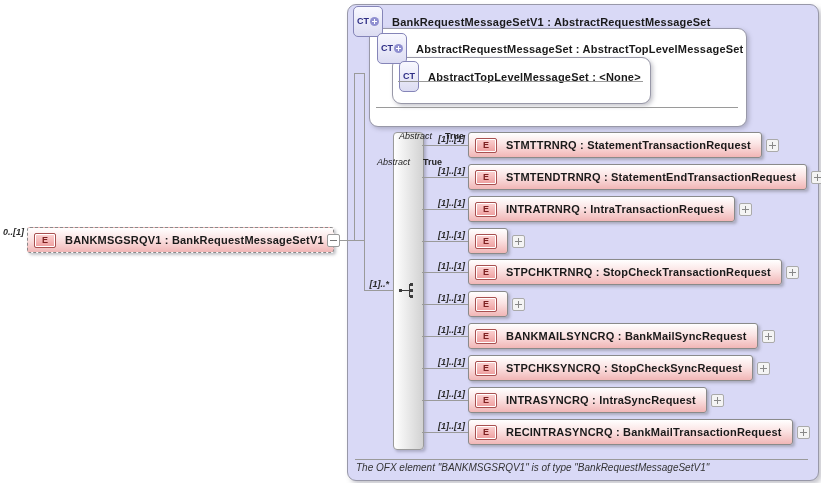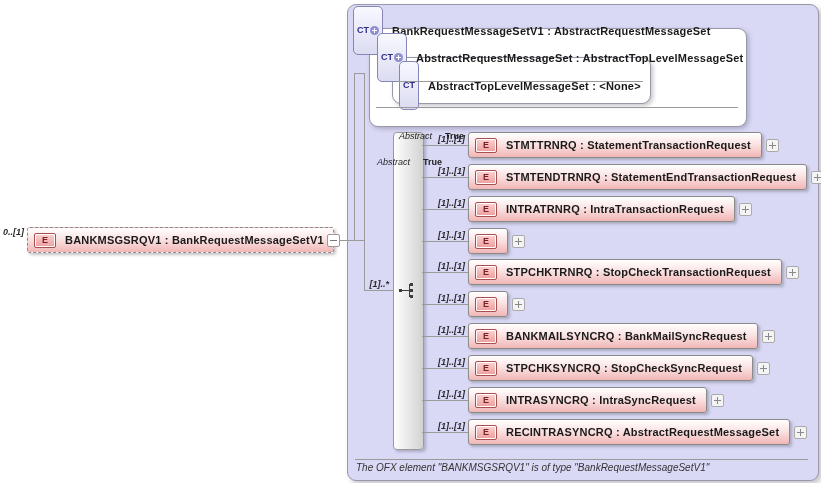--- a/index.html
+++ b/index.html
@@ -16,21 +16,21 @@
   
   .whitebox{background:#ffffff;border:1px solid #9898a8;border-radius:9px;
             box-shadow:2px 2px 4px rgba(90,90,110,.35);z-index:3;}
   .box1{left:369px;top:28px;width:376px;height:97px;}
   .box2{left:392px;top:57px;width:257px;height:45px;}
 
   .titlerow{display:flex;align-items:center;gap:9px;z-index:4;}
   .title{font-size:11px;font-weight:bold;color:#1a1a1a;white-space:nowrap;letter-spacing:.2px;}
 
   
-  .ctbadge{display:inline-flex;align-items:center;gap:1px;height:13px;padding:17px 3px;
+  .ctbadge{display:inline-flex;align-items:center;gap:1px;height:13px;padding:8px 3px;
            background:linear-gradient(to bottom,#f8f8ff,#dcdcf2);
            border:1px solid #8585b8;border-radius:5px;}
   .ctbadge .ct{font-size:9px;font-weight:bold;color:#2e2e85;line-height:11px;}
   .ctplus{width:9px;height:9px;border-radius:50%;background:#8f8fd0;position:relative;}
   .ctplus::before,.ctplus::after{content:"";position:absolute;background:#ffffff;}
   .ctplus::before{left:2px;top:4px;width:5px;height:1px;}
   .ctplus::after{left:4px;top:2px;width:1px;height:5px;}
 
   
   .ebadge{display:inline-flex;align-items:center;justify-content:center;
@@ -255,19 +255,19 @@
   </div>
   <div class="expand"></div>
 </div>
 
 <div class="row" style="top:419px">
   <div class="conn">
       <span class="card">[1]..[1]</span>
     </div>
   <div class="ebox">
     <span class="ebadge">E</span>
-    <span class="elabel">RECINTRASYNCRQ : AbstractRequestMessageSet</span>
+    <span class="elabel">RECINTRASYNCRQ : BankMailTransactionRequest</span>
   </div>
   <div class="expand"></div>
 </div>
 
 <div class="abs divider anno-div"></div>
 <div class="abs anno">The OFX element "BANKMSGSRQV1" is of type "BankRequestMessageSetV1"</div>
 
 </body></html>

